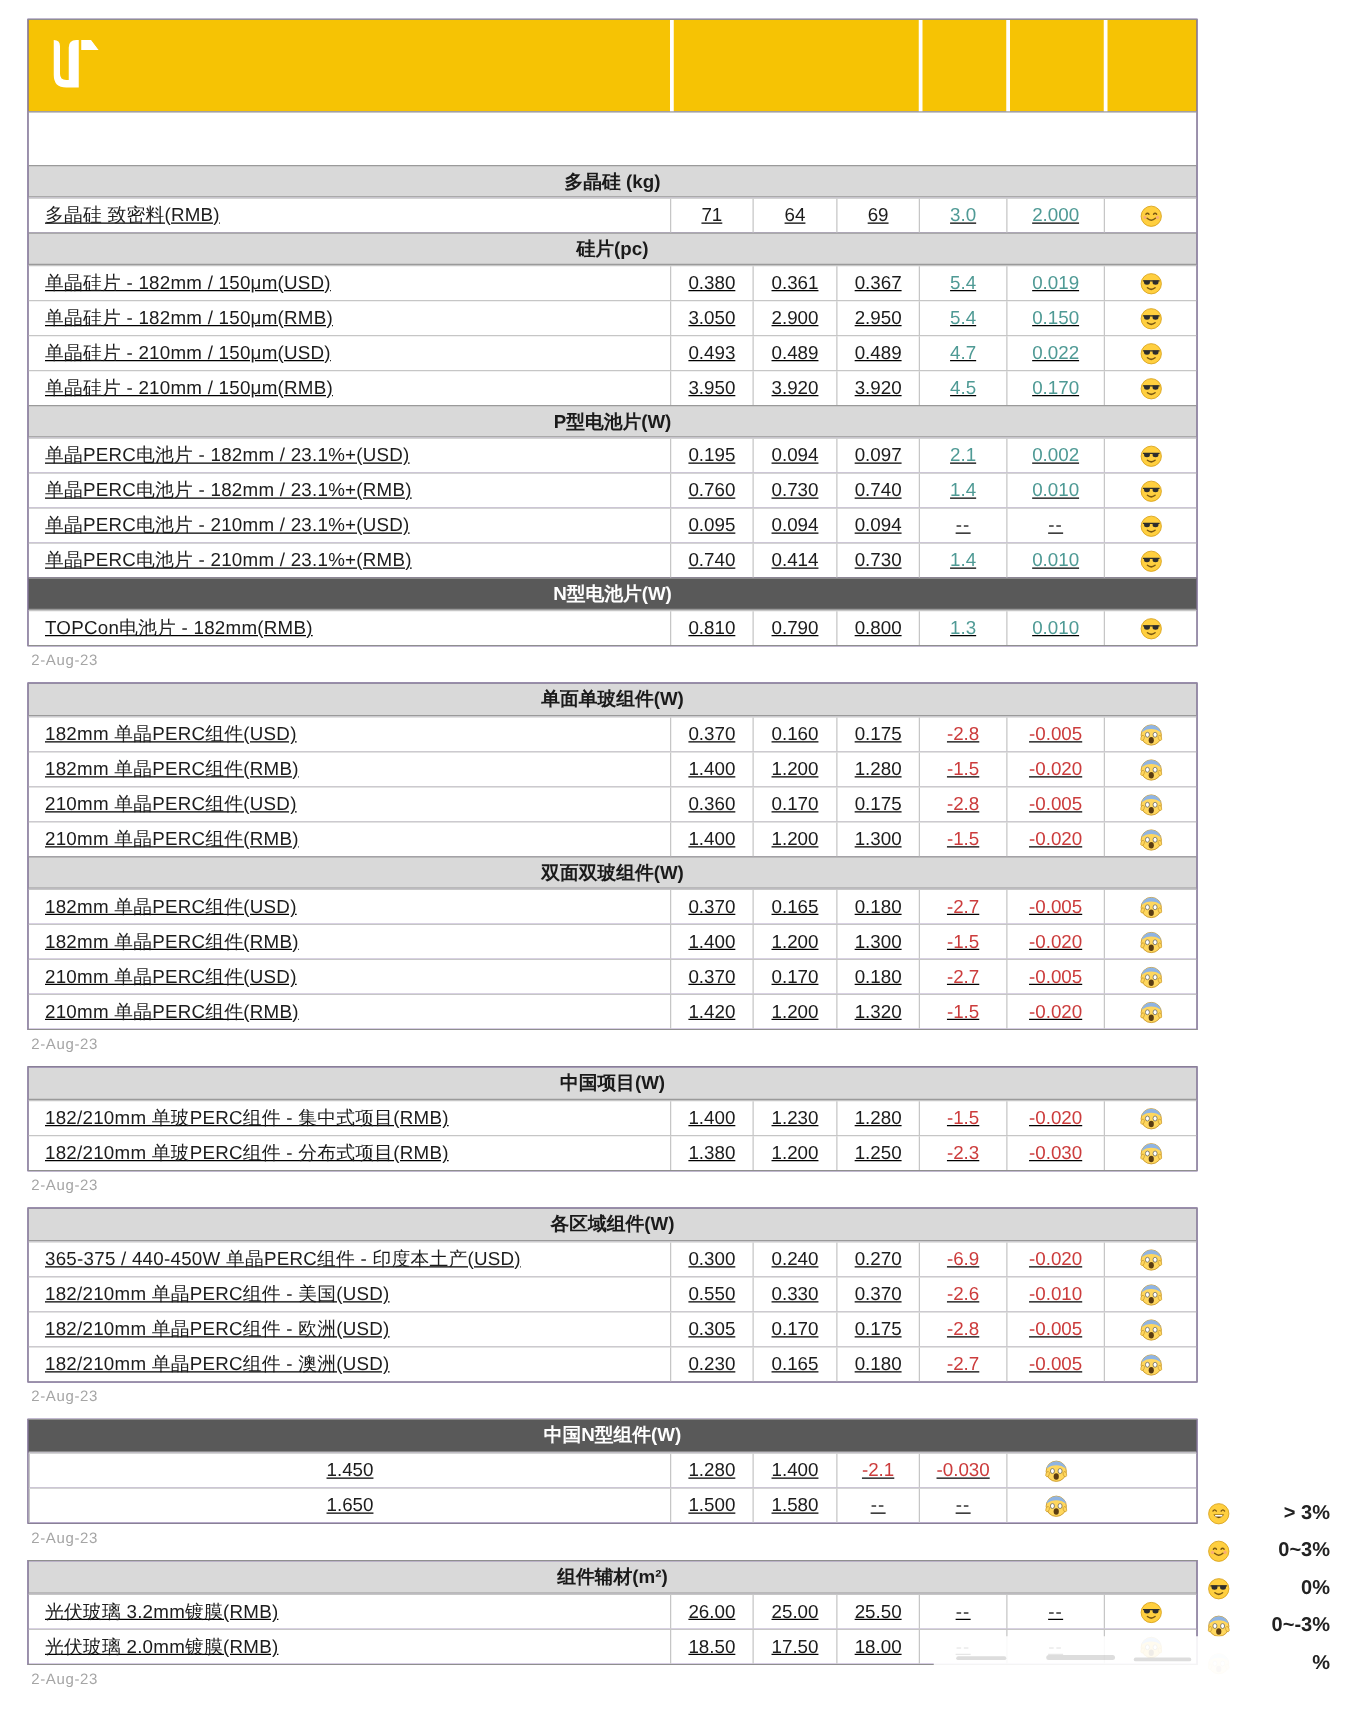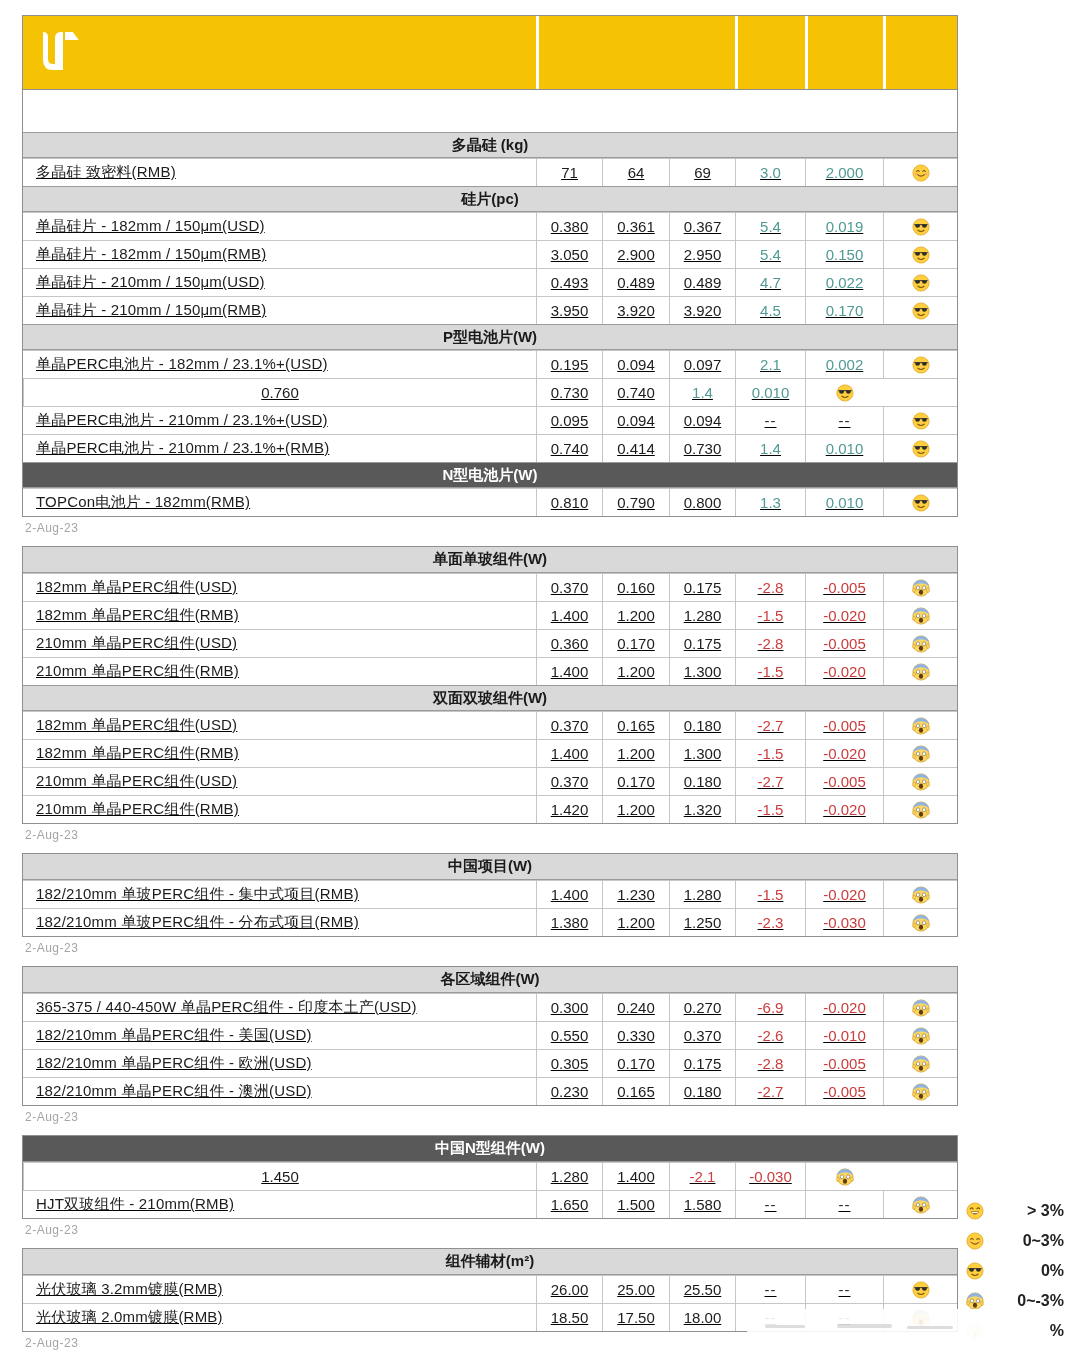--- a/index.html
+++ b/index.html
@@ -218,20 +218,21 @@
                 <circle cx="10" cy="10" r="9" fill="#ffcf3f" stroke="#d9a31b" stroke-width="0.8"></circle>
                 <path d="M2.6 7.4 H17.4" stroke="#2d2d2d" stroke-width="1.1"></path>
                 <path d="M3.6 7.2 h5.2 v1.6 q0 2 -2.6 2 t-2.6 -2 Z" fill="#2d2d2d"></path>
                 <path d="M11.2 7.2 h5.2 v1.6 q0 2 -2.6 2 t-2.6 -2 Z" fill="#2d2d2d"></path>
                 <path d="M6.6 13.6 Q10 16.4 13.4 13.6" stroke="#7a5712" stroke-width="1.3" fill="none" stroke-linecap="round"></path>
               </svg>
             </span>
           </div>
         </div>
         <div class="row">
+          <div class="name">单晶PERC电池片 - 182mm / 23.1%+(RMB)</div>
           <div>0.760</div>
           <div>0.730</div>
           <div>0.740</div>
           <div class="pos">1.4</div>
           <div class="pos">0.010</div>
           <div>
             <span>
               <svg class="emoji" viewBox="0 0 20 20" xmlns="http://www.w3.org/2000/svg">
                 <circle cx="10" cy="10" r="9" fill="#ffcf3f" stroke="#d9a31b" stroke-width="0.8"></circle>
                 <path d="M2.6 7.4 H17.4" stroke="#2d2d2d" stroke-width="1.1"></path>
@@ -625,21 +626,20 @@
                 <ellipse cx="6.6" cy="9.8" rx="1.8" ry="2.2" fill="#ffffff" stroke="#55554f" stroke-width="0.6"></ellipse>
                 <ellipse cx="13.4" cy="9.8" rx="1.8" ry="2.2" fill="#ffffff" stroke="#55554f" stroke-width="0.6"></ellipse>
                 <ellipse cx="10" cy="14.6" rx="2.3" ry="2.9" fill="#5b3d12"></ellipse>
                 <ellipse cx="2.3" cy="12.6" rx="1.5" ry="2.4" fill="#ffd75e" stroke="#c9992b" stroke-width="0.6" transform="rotate(18 2.3 12.6)"></ellipse>
                 <ellipse cx="17.7" cy="12.6" rx="1.5" ry="2.4" fill="#ffd75e" stroke="#c9992b" stroke-width="0.6" transform="rotate(-18 17.7 12.6)"></ellipse>
               </svg>
             </span>
           </div>
         </div>
         <div class="row">
-          <div class="name">HJT双玻组件 - 210mm(RMB)</div>
           <div>1.650</div>
           <div>1.500</div>
           <div>1.580</div>
           <div class="dash">--</div>
           <div class="dash">--</div>
           <div>
             <span>
               <svg class="emoji" viewBox="0 0 20 20" xmlns="http://www.w3.org/2000/svg">
                 <circle cx="10" cy="10" r="9" fill="#ffd75e" stroke="#c9992b" stroke-width="0.8"></circle>
                 <path d="M10 1 a9 9 0 0 1 8.7 6.7 Q14.8 4.6 10 4.6 T1.3 7.7 A9 9 0 0 1 10 1 Z" fill="#8fb4e3"></path>

